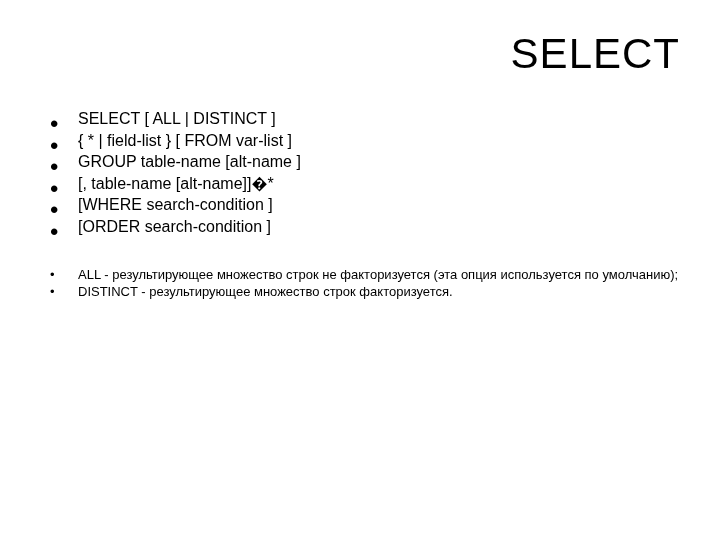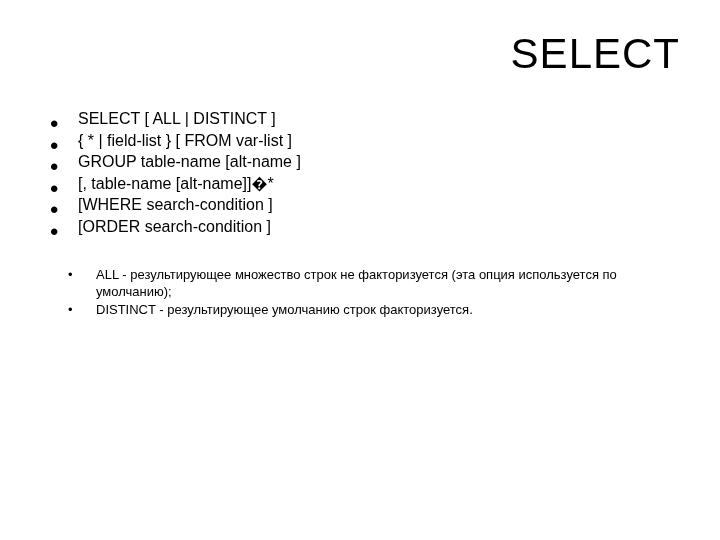--- a/index.html
+++ b/index.html
@@ -38,21 +38,21 @@
   ul.main li::before {
     content: "•";
     position: absolute;
     left: 0;
     top: 0;
     font-size: 24px;
   }
   ul.small {
     list-style: none;
     padding: 0 0 0 10px;
-    margin: 18px;
+    margin: 0;
   }
   ul.small li {
     position: relative;
     padding-left: 28px;
     font-size: 13px;
     line-height: 1.35;
   }
   ul.small li::before {
     content: "•";
     position: absolute;
@@ -71,15 +71,15 @@
     <li> SELECT  [ ALL | DISTINCT ]</li>
     <li>{  * | field-list } [ FROM var-list ]</li>
     <li>GROUP  table-name [alt-name ]</li>
     <li>            [, table-name [alt-name]]�*</li>
     <li>[WHERE search-condition ]</li>
     <li>[ORDER search-condition ]</li>
   </ul>
 
   <ul class="small">
     <li>ALL - результирующее множество строк не факторизуется  (эта опция используется по умолчанию);</li>
-    <li>DISTINCT - результирующее умолчанию строк факторизуется.</li>
+    <li>DISTINCT - результирующее множество строк факторизуется.</li>
   </ul>
 </div>
 
 </body></html>

